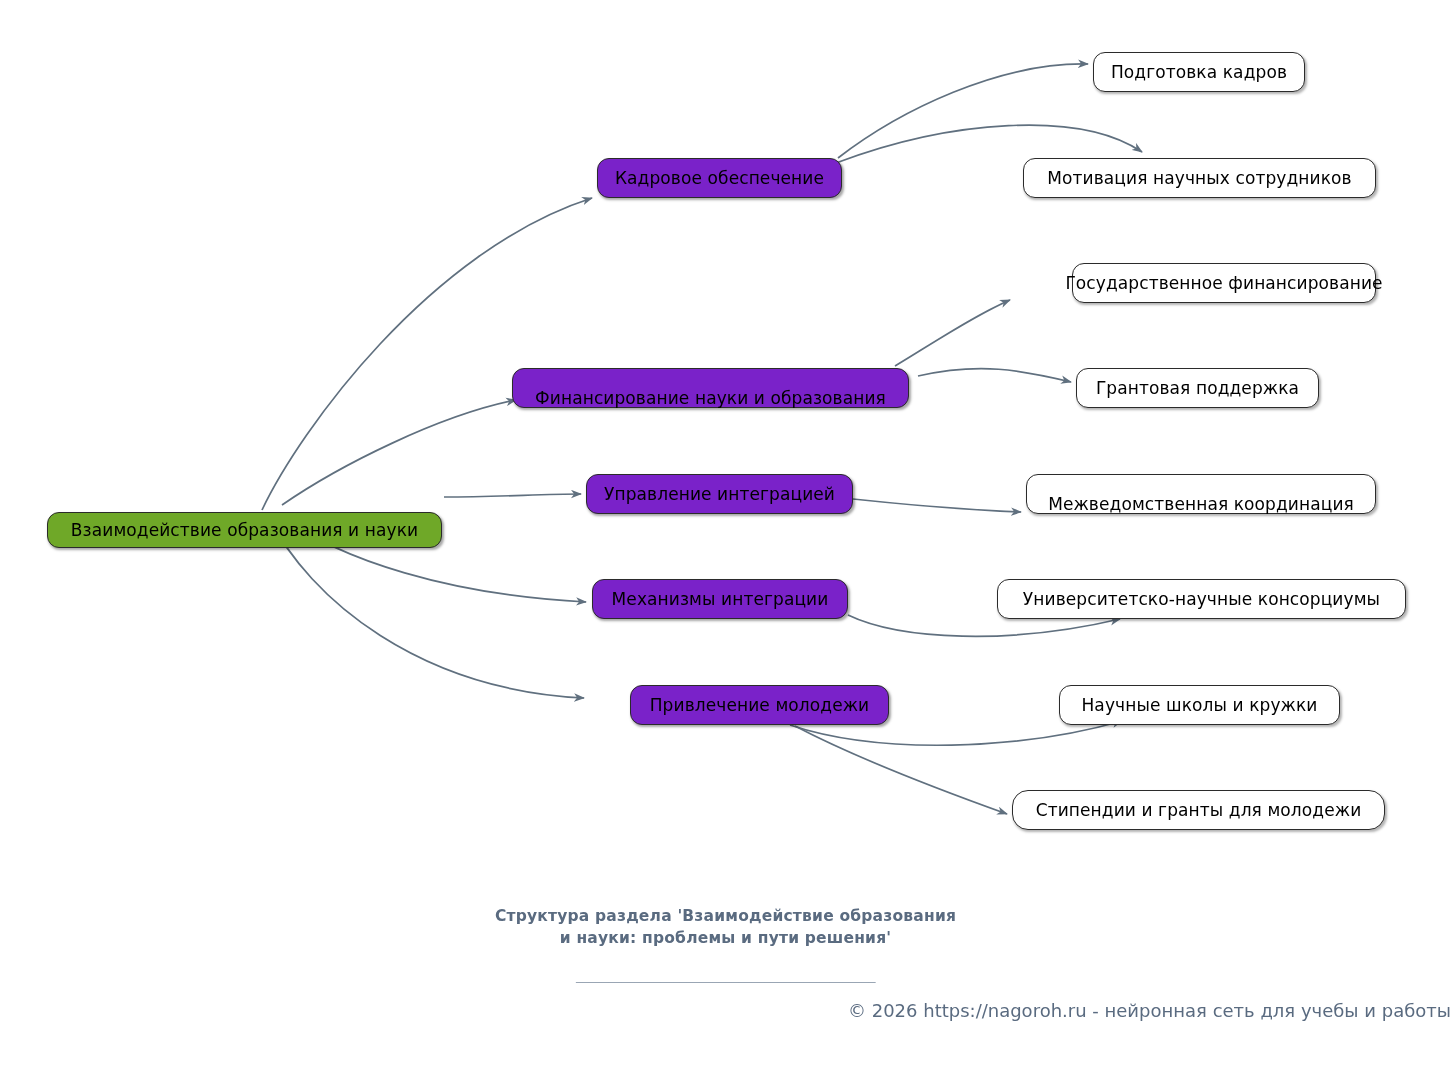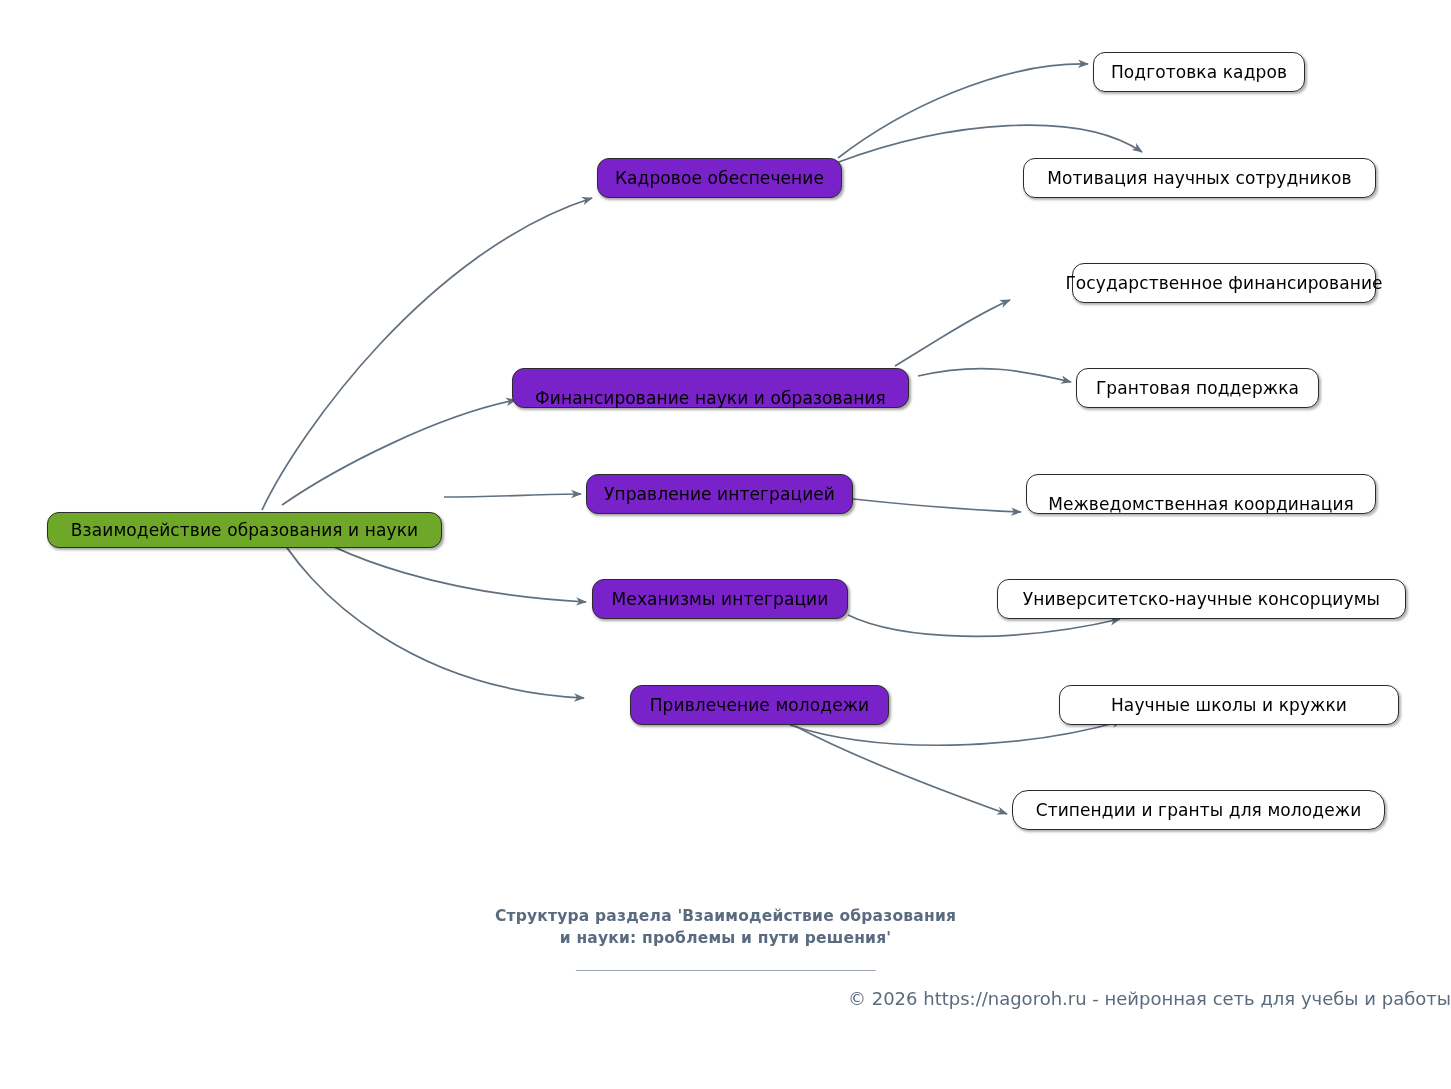--- a/index.html
+++ b/index.html
@@ -65,21 +65,21 @@
   }
   .caption-title {
     font-family: "DejaVu Sans", sans-serif;
     font-weight: bold;
     font-size: 15.5px;
     line-height: 22px;
     color: #5a6b80;
     letter-spacing: 0.2px;
   }
   .caption-rule {
-    margin-top: 6px;
+    margin-top: 18px;
     font-family: "DejaVu Sans", sans-serif;
     font-size: 14px;
     line-height: 16px;
     color: #9aa6b4;
     letter-spacing: -0.5px;
     overflow: hidden;
     white-space: nowrap;
   }
   .caption-footer {
     margin-top: 16px;
@@ -157,21 +157,21 @@
   <div class="node node-branch" style="left:592px; top:579px; width:256px; height:40px;">
     <span>Механизмы интеграции</span>
   </div>
   <div class="node node-leaf" style="left:997px; top:579px; width:409px; height:40px;">
     <span>Университетско-научные консорциумы</span>
   </div>
 
   <div class="node node-branch" style="left:590px; top:685px; width:259px; height:40px;margin-left:40px;">
     <span>Привлечение молодежи</span>
   </div>
-  <div class="node node-leaf" style="left:1059px; top:685px; width:340px; height:40px;">
+  <div class="node node-leaf" style="left:1059px; top:685px; width:281px; height:40px;">
     <span>Научные школы и кружки</span>
   </div>
   <div class="node node-leaf" style="left:1012px; top:790px; width:373px; height:40px;border-radius:16px;">
     <span>Стипендии и гранты для молодежи</span>
   </div>
 
   <div class="caption-block">
     <div class="caption-title">
       <div>Структура раздела 'Взаимодействие образования</div>
       <div>и науки: проблемы и пути решения'</div>

